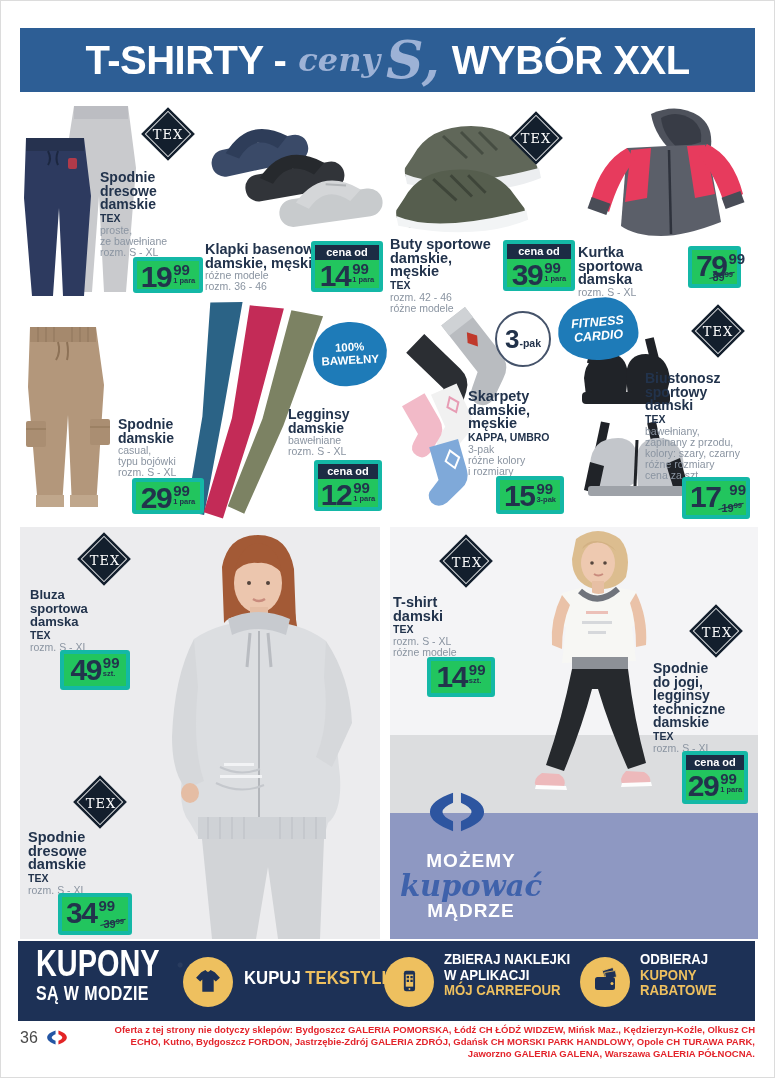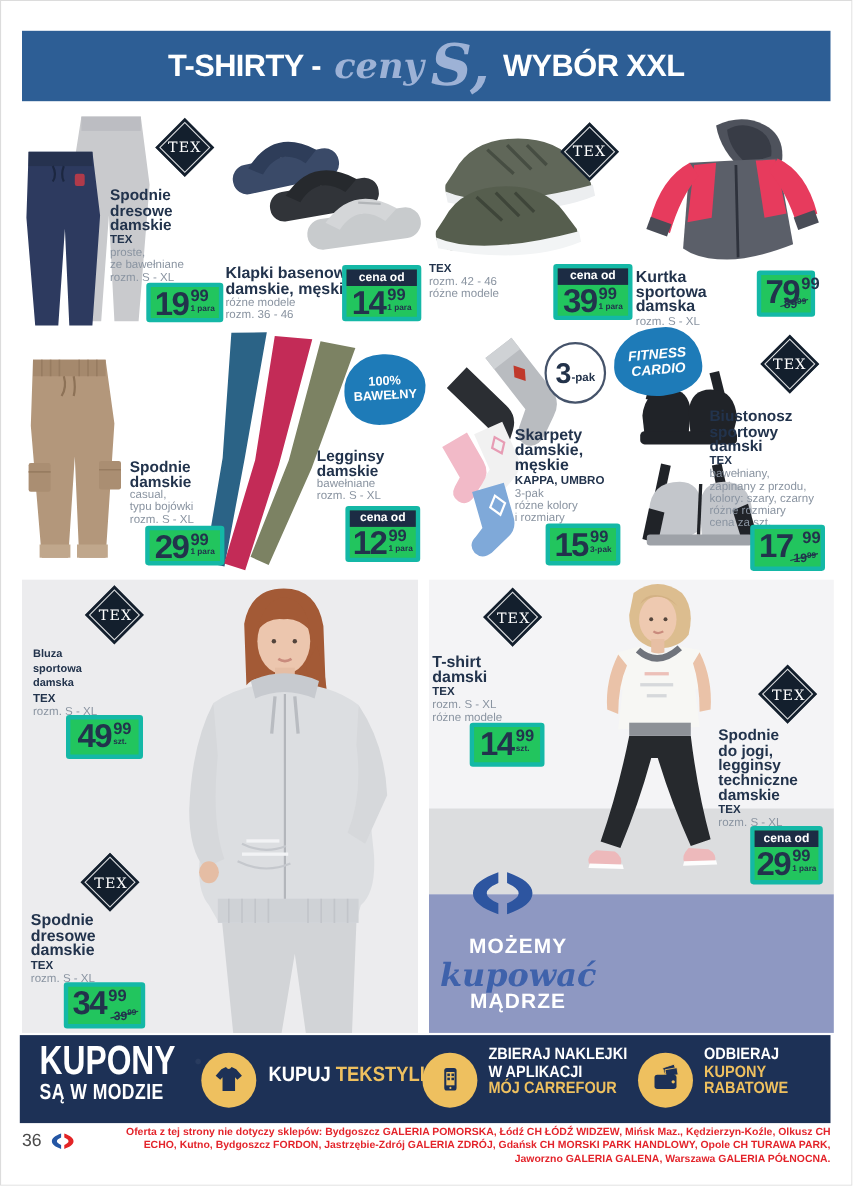--- a/index.html
+++ b/index.html
@@ -2,21 +2,21 @@
 <html><head>
 <meta charset="utf-8">
 <style>
   body{margin:0;background:#fff}
   .page{position:relative;width:775px;height:1078px;background:#fff;overflow:hidden;
         font-family:"Liberation Sans",sans-serif;box-shadow:inset 0 0 0 1px #dcdcdc}
   .abs{position:absolute}
   
   .header{position:absolute;left:20px;top:28px;width:735px;height:64px;background:#2d5e95;
           display:flex;align-items:center;justify-content:center;color:#fff;white-space:nowrap}
-  .h-main{font-size:28px;font-weight:bold;letter-spacing:-.5px}
+  .h-main{font-size:40px;font-weight:bold;letter-spacing:-.5px}
   .h-script{font-family:"DejaVu Serif",serif;font-style:italic;font-weight:bold;color:#9db2d6}
   .hs1{font-size:32px;margin:0 6px 0 12px}
   .hs2{font-size:52px;line-height:40px;margin-right:12px}
   
   .ptext{position:absolute;text-align:left}
   .pname{font-size:14px;font-weight:bold;color:#22334c;line-height:13.5px;white-space:pre-line}
   .pbrand{font-size:10.5px;font-weight:bold;color:#22334c;line-height:13px}
   .pdesc{font-size:10.5px;color:#8a94a1;line-height:11px;white-space:pre-line}
   
   .pricebox{position:absolute;background:#22c55e;border:4px solid #14b8a6;border-radius:3px;box-sizing:border-box}
@@ -169,20 +169,22 @@
           <span class="unit">1 para</span>
         </span>
       </div>
   </div>
 
   <div class="texb" style="left:508px;top:110px">
     <div class="d"></div>
     <span class="t">TEX</span>
   </div>
   <div class="ptext" style="left:390px;top:238px;width:108px">
+    <div class="pname" style="font-size:14.5px">Buty sportowe
+damskie, męskie</div>
     <div class="pbrand">TEX</div>
     <div class="pdesc">rozm. 42 - 46
 różne modele</div>
   </div>
   <div class="pricebox" style="left:503px;top:240px;width:72px;height:51px">
     <div class="cenaod">cena od</div>
     <div class="price">
         <span class="zl">39</span>
         <span class="sup">
           <span class="gr">99</span>
@@ -389,21 +391,21 @@
     <rect x="70" y="290" width="128" height="22" fill="#cfd2d6"></rect>
     <path d="M80 290 v22 M92 290 v22 M104 290 v22 M116 290 v22 M152 290 v22 M164 290 v22 M176 290 v22 M188 290 v22" stroke="#c2c5ca" stroke-width="1.5"></path>
     <path d="M74 312 L196 312 L192 412 L150 412 L140 340 L128 412 L84 412 Z" fill="#d2d4d7"></path>
   </svg>
 
   <div class="texb" style="left:76px;top:531px;width:58px;height:58px">
     <div class="d"></div>
     <span class="t">TEX</span>
   </div>
   <div class="ptext" style="left:30px;top:588px;width:100px">
-    <div class="pname" style="font-size:10px">Bluza
+    <div class="pname" style="font-size:13px">Bluza
 sportowa
 damska</div>
     <div class="pbrand">TEX</div>
     <div class="pdesc">rozm. S - XL</div>
   </div>
   <div class="pricebox" style="left:60px;top:650px;width:70px;height:40px">
     <div class="price">
         <span class="zl">49</span>
         <span class="sup">
           <span class="gr">99</span>

